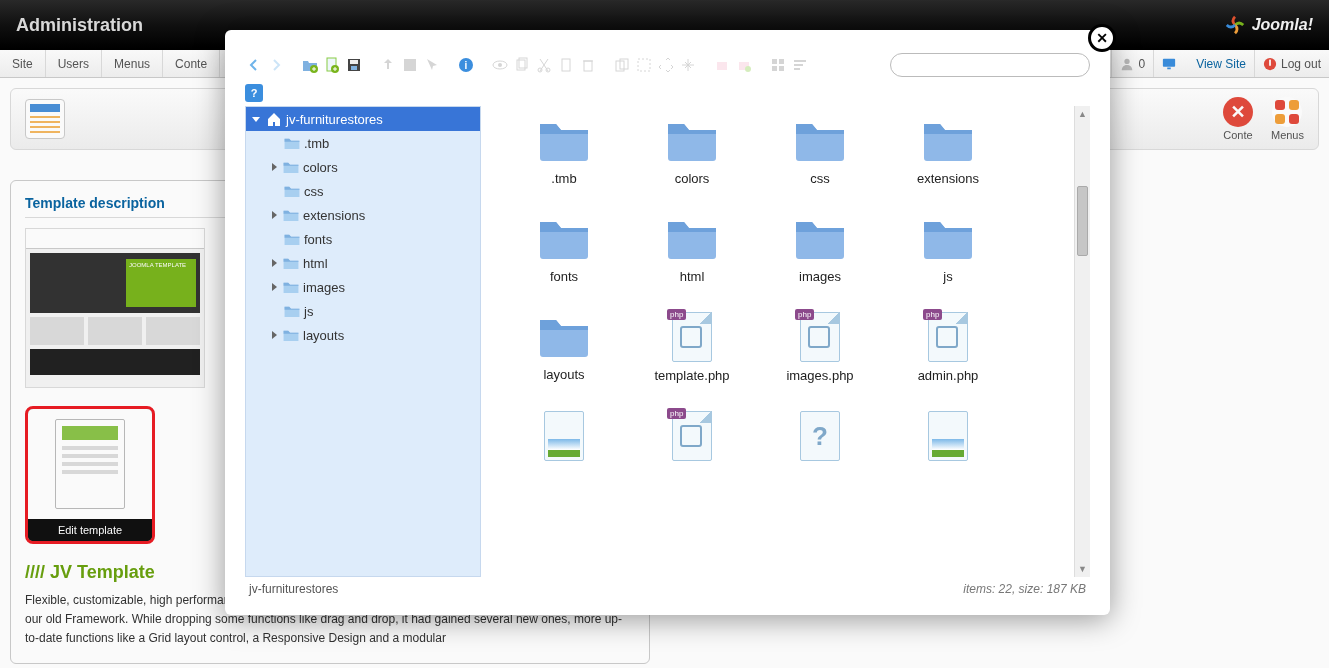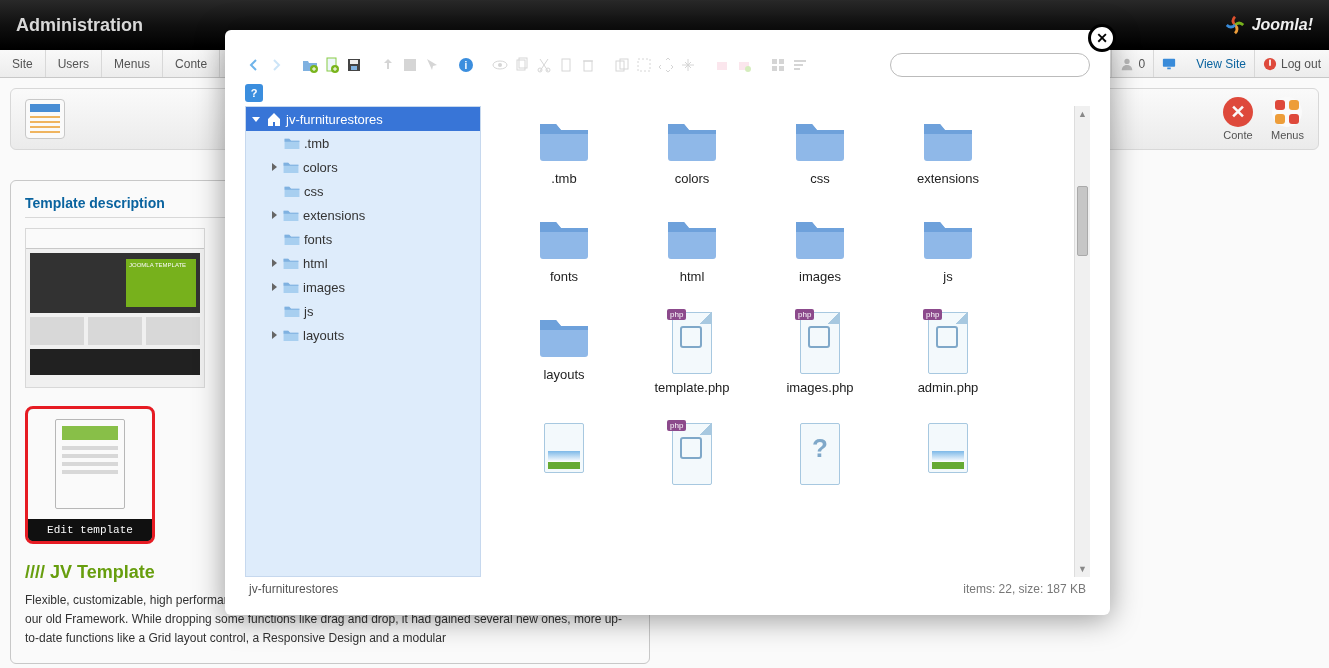--- a/index.html
+++ b/index.html
@@ -41,21 +41,21 @@
 .template-preview .tp-hero{height:60px;background:#333;margin:4px;position:relative;}
 .template-preview .tp-hero .green{position:absolute;right:4px;top:6px;width:70px;height:48px;background:#7ab51d;font-size:6px;color:#fff;padding:3px;}
 .template-preview .tp-row{height:28px;margin:4px;display:flex;gap:4px;}
 .template-preview .tp-row div{flex:1;background:#ddd;}
 .template-preview .tp-bot{height:26px;background:#222;margin:0 4px;}
 .edit-card { width:130px; border:3px solid #eb1c24; border-radius:8px; overflow:hidden; background:#fff; cursor:pointer; box-shadow:inset 0 0 0 1px #000; }
 .edit-card .ec-img { height:110px; position:relative; background:#fff; display:flex; align-items:center; justify-content:center;}
 .edit-card .doc-shape{width:70px;height:90px;border:1px solid #bbb;background:#fff;position:relative;border-radius:2px;}
 .edit-card .doc-shape .greenbar{height:14px;margin:6px;background:#8bc34a;}
 .edit-card .doc-shape .gl{height:4px;margin:4px 6px;background:#ddd;}
-.edit-card .ec-label { background:#111; color:#fff; font-size:11px; text-align:center; padding:5px 3px;font-family:Liberation Mono, monospace; }
+.edit-card .ec-label { background:#111; color:#fff; font-size:11px; text-align:center; padding:5px 3px; }
 .framework-title { color:#6aa20f; font-size:18px; font-weight:bold; margin:18px 0 8px; }
 .framework-title .slash { color:#6aa20f; }
 .desc-text { font-size:12px; color:#333; line-height:1.6; }
 
 
 .overlay { position:absolute; inset:0; background:rgba(0,0,0,0.02); }
 .modal { position:absolute; left:225px; top:30px; width:885px; height:585px; background:#fff; border-radius:6px; box-shadow:0 4px 30px rgba(0,0,0,0.4); display:flex; flex-direction:column; padding:22px 20px 14px; }
 .close-badge { position:absolute; top:-6px; right:-6px; width:28px; height:28px; border-radius:50%; background:#fff; border:3px solid #000; display:flex; align-items:center; justify-content:center; cursor:pointer; font-weight:bold; font-size:14px;}
 .toolbar { display:flex; align-items:center; gap:8px; height:26px; margin-bottom:6px; }
 .toolbar .grp { display:flex; gap:4px; padding-right:8px; }
@@ -77,37 +77,37 @@
 .tree-row .noarr{width:8px;}
 .tree-row.d1{padding-left:26px;}
 .folder-mini{width:16px;height:13px;}
 .home-mini{width:16px;height:16px;}
 
 .files { flex:1; overflow:auto; padding:10px 4px 4px 20px; position:relative;}
 .grid { display:grid; grid-template-columns:repeat(4,126px); gap:28px 2px; }
 .file-item { display:flex; flex-direction:column; align-items:center; gap:6px; cursor:pointer; font-size:13px; color:#222;}
 .file-item .lbl{text-align:center; max-width:120px; white-space:nowrap; overflow:hidden; text-overflow:ellipsis;}
 .folder-big{width:52px;height:46px;}
-.phpfile{width:40px;height:62px;position:relative;}
+.phpfile{width:40px;height:50px;position:relative;}
 .phpfile .sheet{position:absolute;inset:0;background:#f3f9fc;border:1px solid #a7c8e0;border-radius:2px;}
 .phpfile .fold{position:absolute;top:0;right:0;width:12px;height:12px;background:linear-gradient(135deg,transparent 49%,#a7c8e0 50%);}
 .phpfile .tag{position:absolute;top:-3px;left:-5px;background:#8c4a8c;color:#fff;font-size:8px;padding:1px 3px;border-radius:2px;}
 .phpfile .gear{position:absolute;top:14px;left:8px;width:22px;height:22px;border:2px solid #7fa8c9;border-radius:3px;}
 .imgfile{width:40px;height:50px;position:relative;}
 .imgfile .sheet{position:absolute;inset:0;background:#f3f9fc;border:1px solid #a7c8e0;border-radius:2px;}
 .imgfile .pic{position:absolute;bottom:4px;left:4px;right:4px;height:18px;background:linear-gradient(#7db9e8,#fff 60%,#6a3 60%);}
 .qfile .qm{position:absolute;top:10px;left:0;right:0;text-align:center;font-size:26px;color:#7fa8c9;font-weight:bold;}
 
 .fm-scroll{position:absolute;right:0;top:0;bottom:0;width:16px;background:#f0f0f0;border-left:1px solid #ddd;}
 .fm-scroll .thumb{position:absolute;left:2px;right:2px;top:80px;height:70px;background:#c6c6c6;border:1px solid #aaa;border-radius:2px;}
 .fm-scroll .arr{position:absolute;left:0;right:0;height:16px;display:flex;align-items:center;justify-content:center;color:#888;font-size:9px;}
 .fm-scroll .up{top:0;} .fm-scroll .dn{bottom:0;}
 
 .fm-foot { height:24px; display:flex; align-items:center; font-size:12px; color:#555; padding:0 4px;}
-.fm-foot .right{margin-left:auto;color:#777;}
+.fm-foot .right{margin-left:auto;color:#777;font-style:italic;}
 </style>
 </head>
 <body>
 
 <div class="top-header">
   <span>Administration</span>
   <div class="joomla-logo">
     <svg class="burst" viewBox="0 0 24 24">
         <g fill="none" stroke-width="3">
           <path stroke="#e2522f" d="M12 12c-3-3-3-6 0-9"></path>

